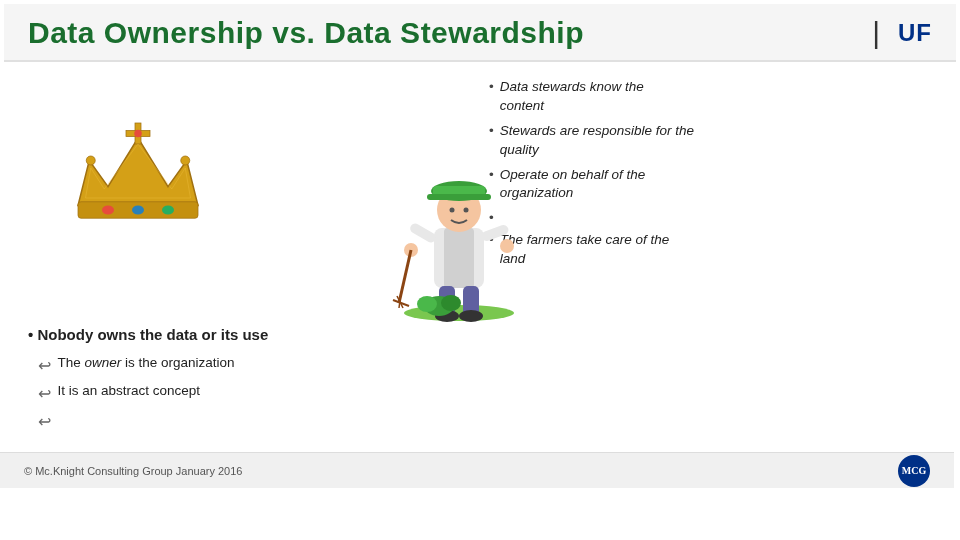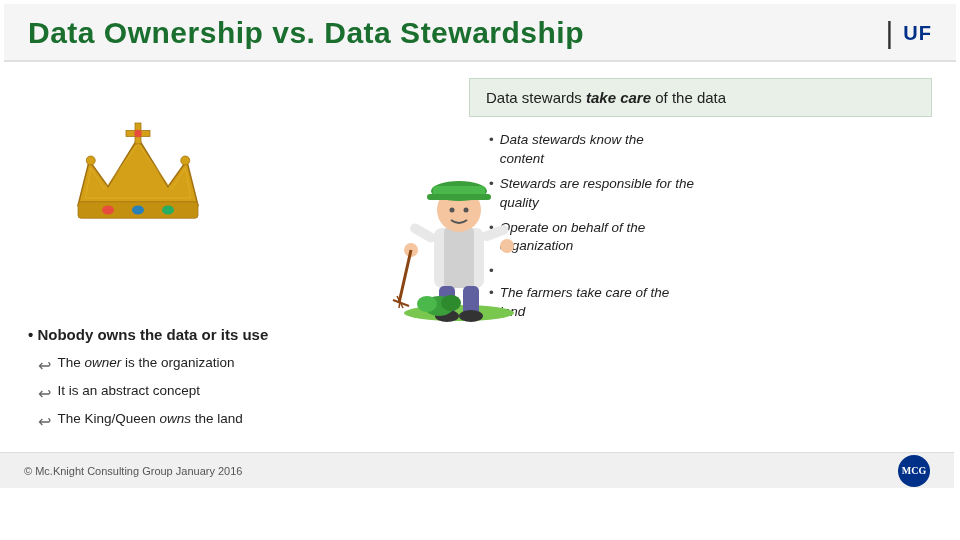--- a/index.html
+++ b/index.html
@@ -42,24 +42,25 @@
       gap: 10px;
     }
 
     .header-divider {
       font-size: 30px;
       color: #333;
       font-weight: 300;
     }
 
     .uf-logo {
-      font-size: 20px;
+      font-size: 24px;
       font-weight: bold;
       color: #003087;
       letter-spacing: 1px;
+      margin-left: 8px;
     }
 
     
     .main-content {
       display: flex;
       flex-direction: row;
       padding: 16px 24px;
       gap: 20px;
       height: calc(540px - 70px - 36px);
     }
@@ -275,30 +276,26 @@
         <div class="sub-bullet">
           <span class="spiral-icon">↩</span>
           <span>The <em>owner</em> is the organization</span>
         </div>
         <div class="sub-bullet">
           <span class="spiral-icon">↩</span>
           <span>It is an abstract concept</span>
         </div>
         <div class="sub-bullet">
           <span class="spiral-icon">↩</span>
-          <span>The King/Queen <em>owns</em> the land</span>
         </div>
       </div>
     </div>
 
     <div class="right-panel">
 
-      <div class="right-header-box">
-        <span>Data stewards </span><strong>take care</strong><span> of the data</span>
-      </div>
 
       <div class="gardener-container">
         <svg class="gardener-svg" viewBox="0 0 140 190" xmlns="http://www.w3.org/2000/svg">
 
           <ellipse cx="70" cy="175" rx="55" ry="8" fill="#7ac74f"></ellipse>
 
           <rect x="45" y="90" width="50" height="60" rx="8" fill="#e8e8e8"></rect>
 
           <rect x="55" y="90" width="30" height="60" rx="4" fill="#d0d0d0"></rect>
 

